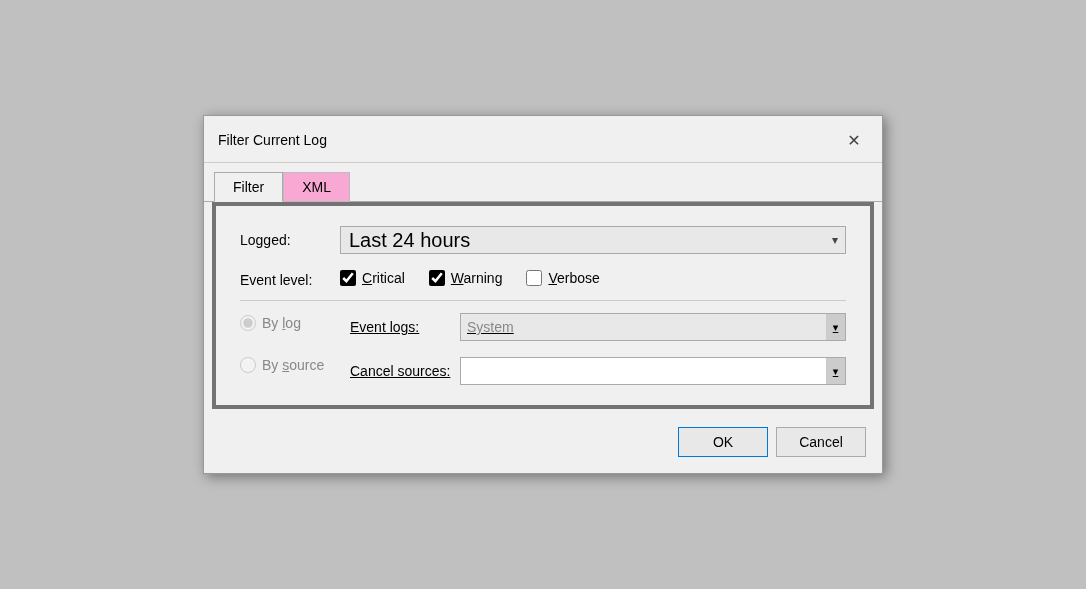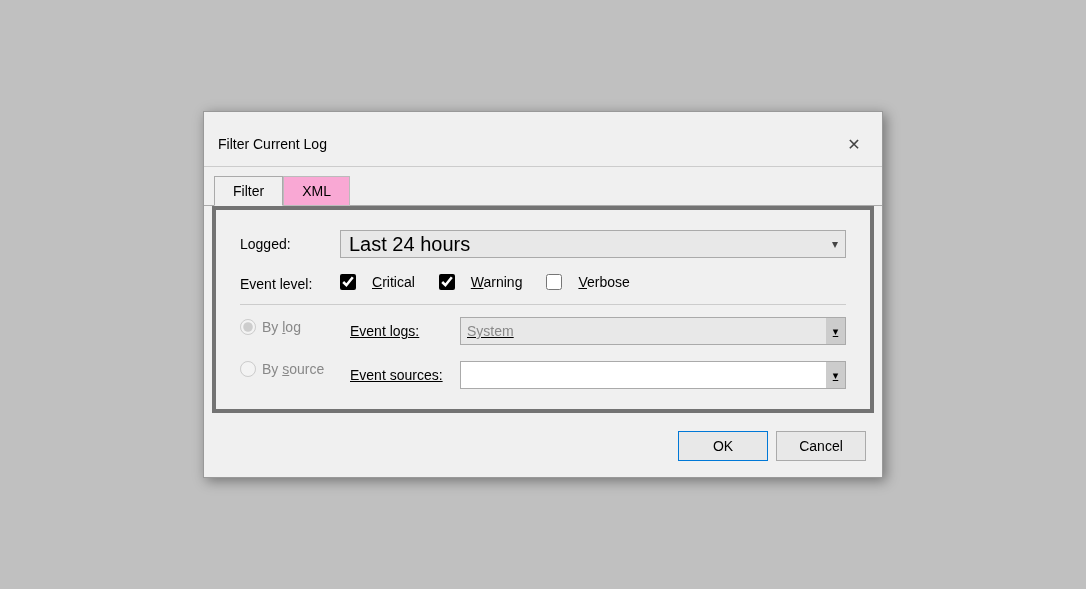--- a/index.html
+++ b/index.html
@@ -13,21 +13,21 @@
       font-size: 14px;
     }
     .dialog {
       background: #f0f0f0;
       border: 1px solid #999;
       box-shadow: 3px 3px 12px rgba(0,0,0,0.4);
       width: 680px;
     }
     .title-bar {
       background: #f0f0f0;
-      padding: 18px 14px 8px 14px;
+      padding: 10px 14px 8px 14px;
       display: flex;
       align-items: center;
       justify-content: space-between;
       border-bottom: 1px solid #ccc;
     }
     .title-bar-text {
       font-size: 14px;
       font-weight: 400;
       color: #000;
     }
@@ -126,21 +126,21 @@
       gap: 10px;
     }
     .checkbox-row {
       display: flex;
       align-items: center;
       gap: 24px;
     }
     .checkbox-item {
       display: flex;
       align-items: center;
-      gap: 16px;
+      gap: 6px;
       cursor: pointer;
     }
     .checkbox-item input[type="checkbox"] {
       width: 16px;
       height: 16px;
       cursor: pointer;
       accent-color: #000;
     }
     .checkbox-label {
       font-size: 14px;
@@ -314,21 +314,21 @@
 
         <div class="source-row">
           <span class="source-row-label">Event logs:</span>
           <div class="source-input-group">
             <input type="text" value="System" disabled="" style="background: rgb(232, 232, 232); color: rgb(136, 136, 136);">
             <button class="dropdown-btn">▾</button>
           </div>
         </div>
 
         <div class="source-row" style="margin-top:8px;">
-          <span class="source-row-label">Event sources:</span>
+          <span class="source-row-label">Cancel sources:</span>
           <div class="source-input-group">
             <input type="text" value="" style="background: rgb(255, 255, 255);">
             <button class="dropdown-btn">▾</button>
           </div>
         </div>
       </div>
     </div>
 
   </div>
 

